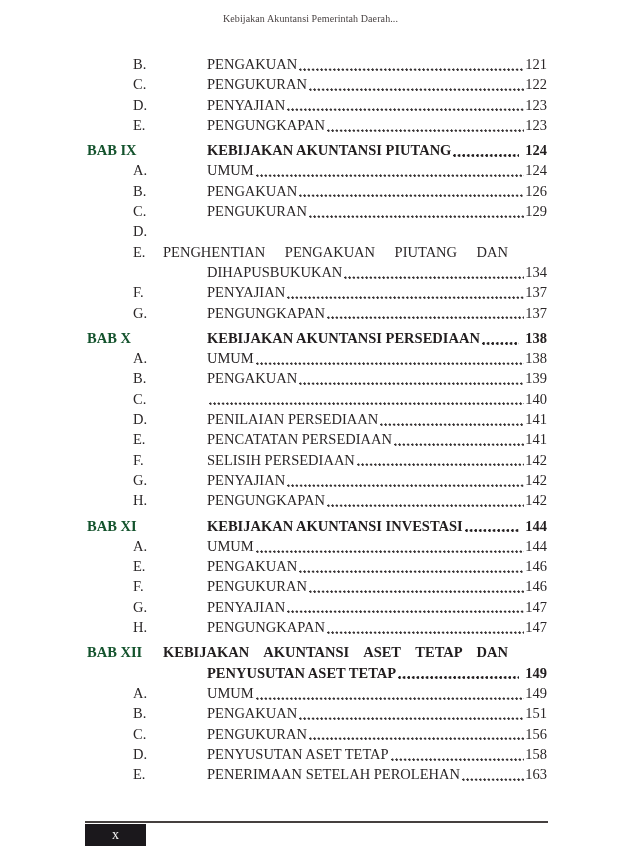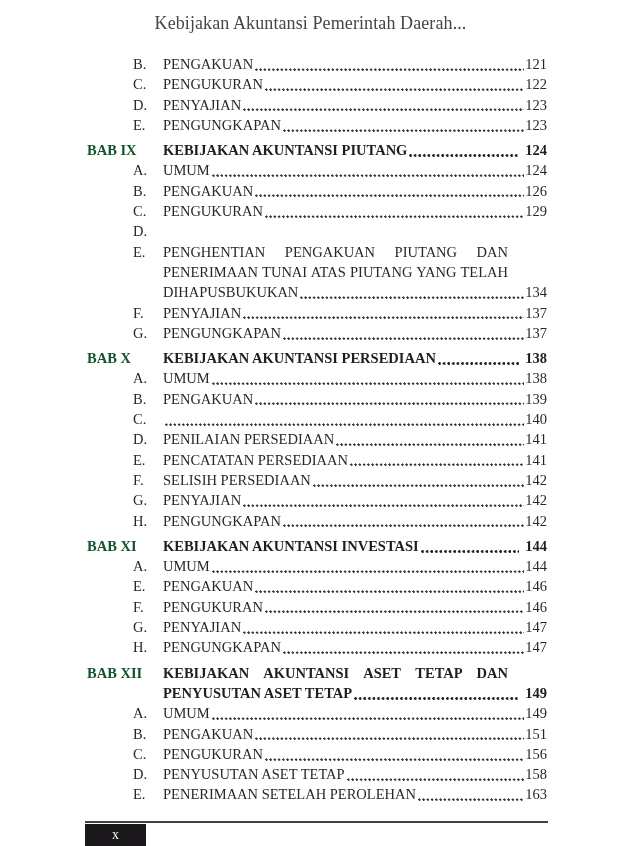--- a/index.html
+++ b/index.html
@@ -10,21 +10,21 @@
     color:#2a2627;
     position:relative;
     overflow:hidden;
   }
   .page{position:absolute;inset:0;background:#ffffff;}
 
   
   .running-header{
     position:absolute;top:13px;left:0;right:12px;
     text-align:center;
-    font-size:18px;
+    font-size:10px;
     color:#4a4444;
     letter-spacing:0.1px;
   }
 
   
   .toc{
     position:absolute;
     left:87px;top:54px;width:460px;
     font-size:14.5px;
     line-height:20.3px;
@@ -32,21 +32,21 @@
   .toc-section{margin:0;}
   .toc-section.chapter{margin-top:5px;}
 
   .row{display:flex;align-items:flex-start;}
   .bab{flex:0 0 76px;font-weight:700;white-space:nowrap;color:#14532d;}
   .entry-block{flex:1 1 auto;min-width:0;}
 
   .item-row{padding-left:46px;}
   .letter{flex:0 0 30px;white-space:nowrap;}
 
-  .lastline{display:flex;align-items:flex-end;}
+  .lastline{display:flex;align-items:flex-end;margin-left:44px;}
   .txt{flex:0 0 auto;white-space:nowrap;}
   .chapter .chapter-title-row .txt,
   .chapter .chapter-title-row .pg,
   .chapter .jline.bold{font-weight:700;color:#211d1e;}
 
   .pg{flex:0 0 auto;white-space:nowrap;}
 
   
   .leader{
     flex:1 1 auto;
@@ -180,21 +180,20 @@
             </div>
           </div>
         </div>
         <div class="row item-row">
           <span class="letter">D.</span>
         </div>
         <div class="row item-row">
           <span class="letter">E.</span>
           <div class="entry-block">
             <div class="jline">PENGHENTIAN PENGAKUAN PIUTANG DAN</div>
-            <div class="jline">PENERIMAAN TUNAI ATAS PIUTANG YANG TELAH</div>
             <div class="lastline">
               <span class="txt">DIHAPUSBUKUKAN</span>
               <span class="leader"></span>
               <span class="pg">134</span>
             </div>
           </div>
         </div>
         <div class="row item-row">
           <span class="letter">F.</span>
           <div class="entry-block">

